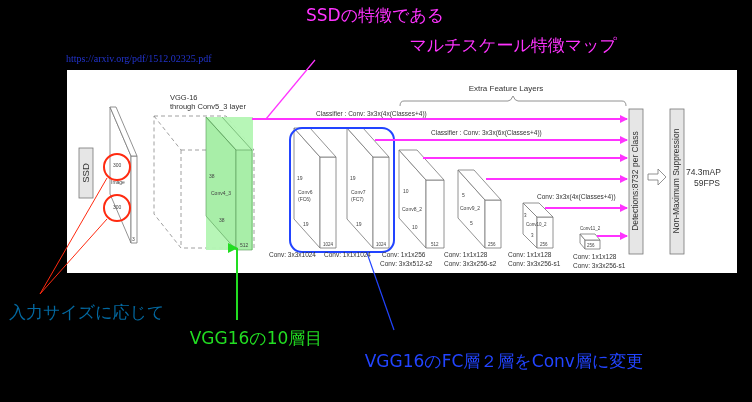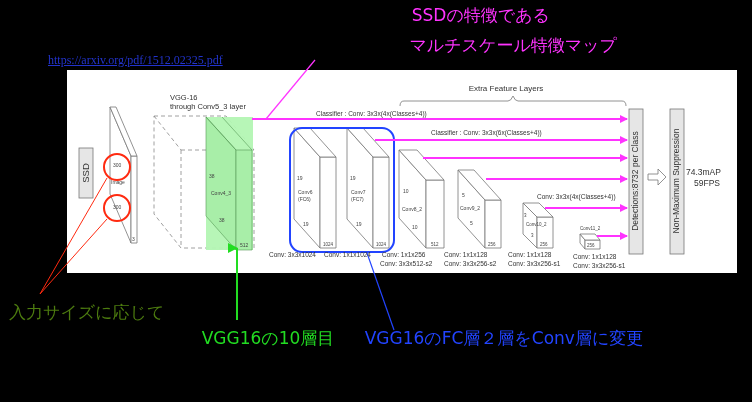--- a/index.html
+++ b/index.html
@@ -1,29 +1,29 @@
 <!DOCTYPE html>
 <html><head>
 <meta charset="utf-8">
 <style>
   html, body { margin: 0; padding: 0; background: #000; }
   body { width: 752px; height: 402px; position: relative; overflow: hidden; font-family: "Liberation Sans", sans-serif; }
   .abs { position: absolute; }
   .panel { position: absolute; left: 67px; top: 70px; width: 670px; height: 203px; background: #fff; }
   .annot-pink { color: #ff33ff; font-size: 17px; font-family: "DejaVu Sans", sans-serif; white-space: nowrap; }
-  .annot-red { color: #4d7c0f; font-size: 17px; font-family: "DejaVu Sans", sans-serif; white-space: nowrap; line-height: 26px; }
+  .annot-red { color: #0369a1; font-size: 17px; font-family: "DejaVu Sans", sans-serif; white-space: nowrap; line-height: 26px; }
   .annot-green { color: #22dd22; font-size: 17px; font-family: "DejaVu Sans", sans-serif; white-space: nowrap; line-height: 26px; text-align: center; }
   .annot-blue { color: #2244ff; font-size: 17px; font-family: "DejaVu Sans", sans-serif; white-space: nowrap; line-height: 26px; text-align: center; }
-  .link { color: #2233cc; text-decoration: underline; font-family: "Liberation Serif", serif; font-size: 12px; }
+  .link { color: #2233cc; font-family: "Liberation Serif", serif; font-size: 10px; margin-left: 18px; }
   svg text { font-family: "Liberation Sans", sans-serif; }
 </style>
 </head>
 <body>
 
-<div class="abs annot-pink" style="left:306px; top:4px; width:244px; text-align:right;">SSDの特徴である</div>
+<div class="abs annot-pink" style="left:306px; top:4px; width:244px; text-align:left;">SSDの特徴である</div>
 <div class="abs annot-pink" style="left:239px; top:34px; width:378px; text-align:right;">マルチスケール特徴マップ</div>
 
 <a class="abs link" style="left:48px; top:53px;">https://arxiv.org/pdf/1512.02325.pdf</a>
 
 <div class="panel"></div>
 
 <svg class="abs" style="left:0; top:0;" width="752" height="402" viewBox="0 0 752 402">
   <defs>
     <marker id="pinkArrow" markerWidth="8" markerHeight="8" refX="7" refY="4" orient="auto" markerUnits="userSpaceOnUse">
       <path d="M0,0 L8,4 L0,8 z" fill="#ff33ff"></path>
@@ -182,19 +182,19 @@
   </g>
 
   <text x="686" y="175" font-size="8.5" fill="#333">74.3mAP</text>
   <text x="694" y="186" font-size="8.5" fill="#333">59FPS</text>
 </svg>
 
 <div class="abs annot-red" style="left:9px; top:299px;">
   <div>入力サイズに応じて</div>
 </div>
 
-<div class="abs annot-green" style="left:192px; top:325px; width:152px;">
+<div class="abs annot-green" style="left:180px; top:325px; width:152px;">
   <div>VGG16の10層目</div>
 </div>
 
-<div class="abs annot-blue" style="left:356px; top:325px; width:296px;">
+<div class="abs annot-blue" style="left:356px; top:348px; width:296px;">
   <div>VGG16のFC層２層をConv層に変更</div>
 </div>
 
 </body></html>

